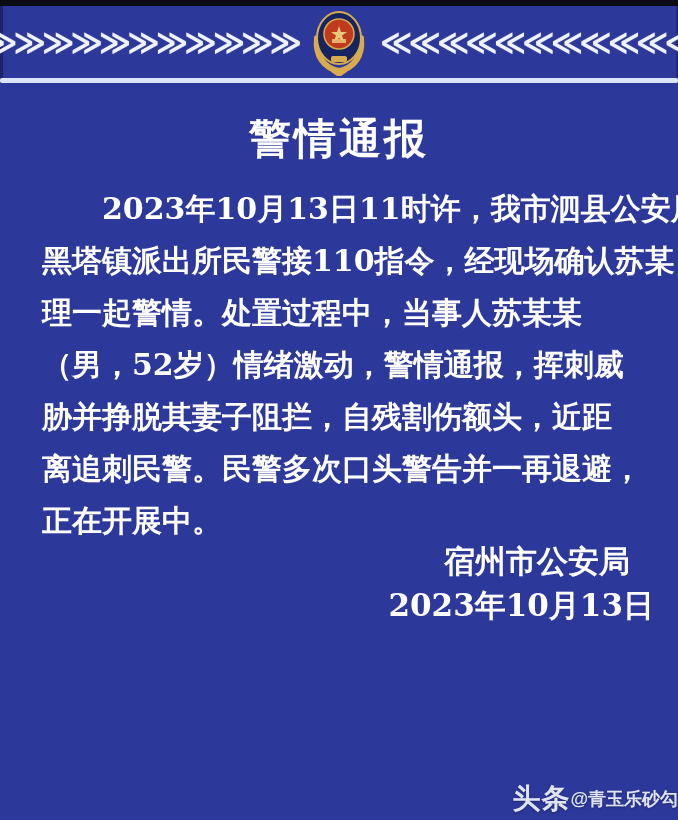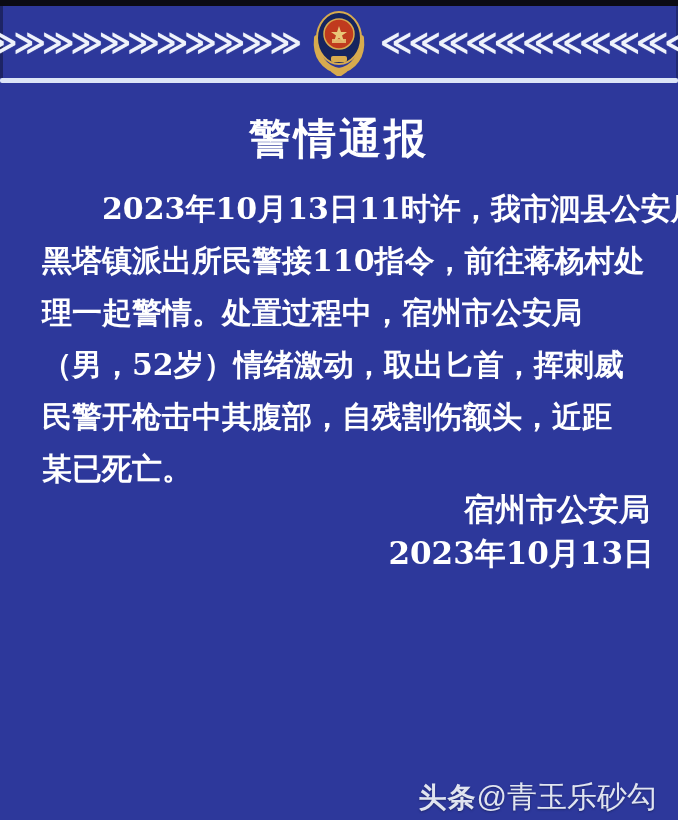--- a/index.html
+++ b/index.html
@@ -35,32 +35,32 @@
   .body{
     margin-top:16px;
     padding:0 28px 0 42px;
     font-size:30px;line-height:52px;font-weight:700;
   }
   .line{white-space:nowrap;}
   .line.indent{padding-left:60px;}
   .signature{
     text-align:right;font-size:31px;font-weight:700;
   }
-  .agency{padding-right:28px;margin-top:-6px;font-family:Liberation Mono, monospace;}
+  .agency{padding-right:48px;margin-top:-6px;font-family:Liberation Mono, monospace;}
   .date{padding-right:24px;margin-top:2px;}
   .watermark{
-    position:absolute;right:21px;bottom:2px;
+    position:absolute;right:0;bottom:2px;
     font-family:"Liberation Sans", sans-serif;
     color:rgba(232,236,245,.96);
     display:flex;align-items:center;
     text-shadow:0 1px 2px rgba(20,25,70,.55);
     white-space:nowrap;
   }
   .watermark .brand{font-weight:800;font-size:28px;letter-spacing:1px;}
-  .watermark .handle{font-weight:400;font-size:30px;}
+  .watermark .handle{font-weight:700;font-size:18px;}
 </style>
 </head>
 <body>
 
 <div class="page">
 
   <div class="top-border"></div>
 
   <div class="banner">
     <span class="chevrons">≫≫≫≫≫≫≫≫≫≫≫≫</span>
@@ -81,25 +81,26 @@
     </svg>
     <span class="chevrons">≪≪≪≪≪≪≪≪≪≪≪≪</span>
   </div>
 
   <div class="divider"></div>
 
   <div class="title">警情通报</div>
 
   <div class="body">
     <div class="line indent">2023年10月13日11时许，我市泗县公安局</div>
-    <div class="line">黑塔镇派出所民警接110指令，前往蒋杨村处</div>
-    <div class="line">理一起警情。处置过程中，宿州市公安局</div>
-    <div class="line">（男，52岁）情绪激动，取出匕首，挥刺威</div>
-    <div class="line">民警开枪击中其腹部，自残割伤额头，近距</div>
-    <div class="line">某已死亡。</div>
+    <div class="line">黑塔镇派出所民警接110指令，经现场确认苏某</div>
+    <div class="line">理一起警情。处置过程中，当事人苏某某</div>
+    <div class="line">（男，52岁）情绪激动，警情通报，挥刺威</div>
+    <div class="line">胁并挣脱其妻子阻拦，自残割伤额头，近距</div>
+    <div class="line">离追刺民警。民警多次口头警告并一再退避，</div>
+    <div class="line">正在开展中。</div>
   </div>
 
   <div class="signature">
     <div class="agency">宿州市公安局</div>
     <div class="date">2023年10月13日</div>
   </div>
 
   <div class="watermark">
     <span class="brand">头条</span>
     <span class="handle">@青玉乐砂勾</span>

